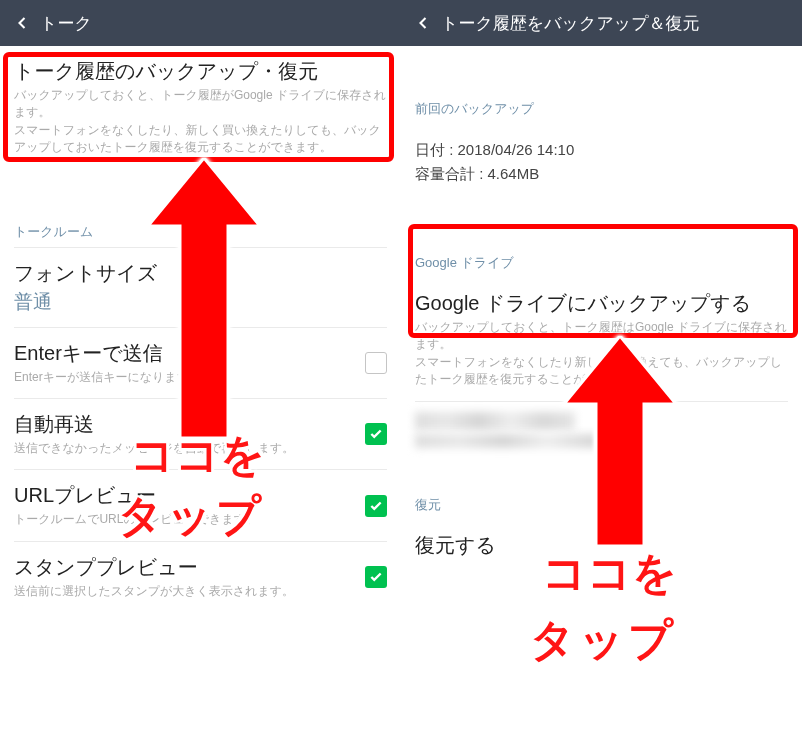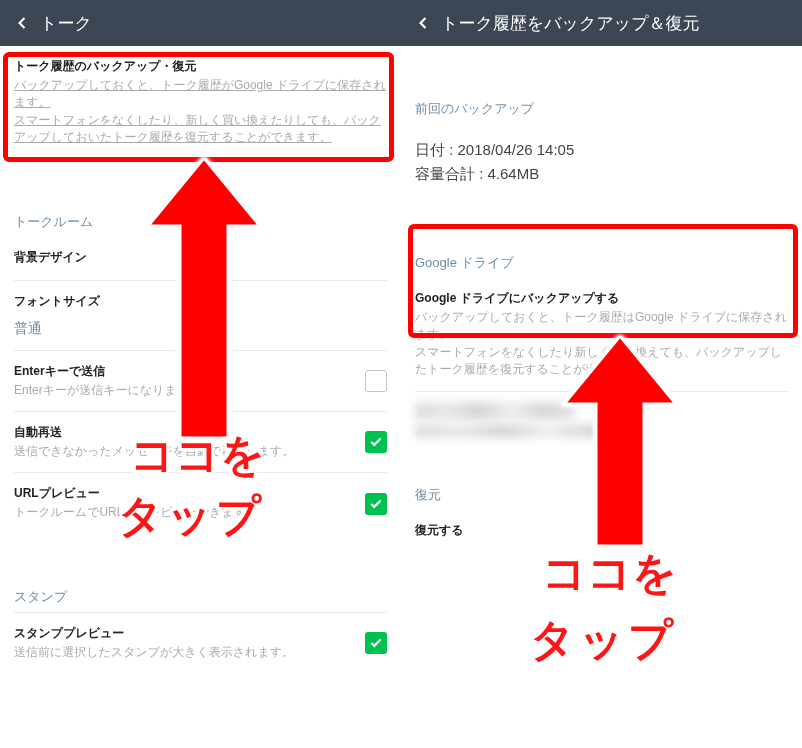--- a/index.html
+++ b/index.html
@@ -59,34 +59,33 @@
     }
     .setting-item {
       padding: 12px 14px;
       background: #fff;
       position: relative;
     }
     .setting-item.with-toggle {
       padding-right: 50px;
     }
     .setting-title {
-      font-size: 12px;
+      font-size: 20px;
       color: #222;
       margin-bottom: 2px;
-      font-weight: bold;
     }
     .setting-desc {
       font-size: 12px;
       color: #aaa;
       line-height: 1.45;
     }
     .setting-subvalue {
-      font-size: 14px;
+      font-size: 19px;
       color: #888;
-      margin-top: 10px;
+      margin-top: 2px;
     }
     .checkbox-wrap {
       position: absolute;
       right: 14px;
       top: 50%;
       transform: translateY(-50%);
       width: 22px;
       height: 22px;
     }
     .checkbox-unchecked {
@@ -175,29 +174,26 @@
         <svg viewBox="0 0 24 24" width="20" height="20" fill="none" stroke="#fff" stroke-width="2.5">
           <polyline points="15 18 9 12 15 6"></polyline>
         </svg>
       </div>
       <div class="header-title">トーク</div>
     </div>
 
     <div class="content">
       <div class="setting-item">
         <div class="setting-title">トーク履歴のバックアップ・復元</div>
-        <div class="setting-desc" style="white-space: pre-line; text-decoration: underline;">バックアップしておくと、トーク履歴がGoogle ドライブに保存されます。
+        <div class="setting-desc" style="white-space: pre-line;">バックアップしておくと、トーク履歴がGoogle ドライブに保存されます。
 スマートフォンをなくしたり、新しく買い換えたりしても、バックアップしておいたトーク履歴を復元することができます。</div>
       </div>
 
       <div class="section-header">トークルーム</div>
 
-      <div class="setting-item">
-        <div class="setting-title">背景デザイン</div>
-      </div>
       <div class="divider"></div>
 
       <div class="setting-item">
         <div class="setting-title">フォントサイズ</div>
         <div class="setting-subvalue" style="color:#6f8fa8;">普通</div>
       </div>
       <div class="divider"></div>
 
       <div class="setting-item with-toggle">
         <div class="setting-title">Enterキーで送信</div>
@@ -226,21 +222,20 @@
         <div class="setting-desc">トークルームでURLのプレビューできます。</div>
         <div class="checkbox-wrap">
           <div class="checkbox-checked">
             <svg viewBox="0 0 24 24" fill="none" stroke="#fff" stroke-width="4">
                 <polyline points="20 6 9 17 4 12"></polyline>
               </svg>
           </div>
         </div>
       </div>
 
-      <div class="section-header">スタンプ</div>
 
       <div class="divider"></div>
 
       <div class="setting-item with-toggle">
         <div class="setting-title">スタンププレビュー</div>
         <div class="setting-desc">送信前に選択したスタンプが大きく表示されます。</div>
         <div class="checkbox-wrap">
           <div class="checkbox-checked">
             <svg viewBox="0 0 24 24" fill="none" stroke="#fff" stroke-width="4">
                 <polyline points="20 6 9 17 4 12"></polyline>
@@ -258,21 +253,21 @@
           <polyline points="15 18 9 12 15 6"></polyline>
         </svg>
       </div>
       <div class="header-title">トーク履歴をバックアップ＆復元</div>
     </div>
 
     <div class="content">
       <div class="section-header">前回のバックアップ</div>
       <div class="info-block">
         <div class="info-line">
-          <span>日付</span> : <span>2018/04/26 14:05</span>
+          <span>日付</span> : <span>2018/04/26 14:10</span>
         </div>
         <div class="info-line">
           <span>容量合計</span> : <span>4.64MB</span>
         </div>
       </div>
 
       <div class="section-header">Google ドライブ</div>
       <div class="setting-item">
         <div class="setting-title">Google ドライブにバックアップする</div>
         <div class="setting-desc" style="white-space: pre-line;">バックアップしておくと、トーク履歴はGoogle ドライブに保存されます。

